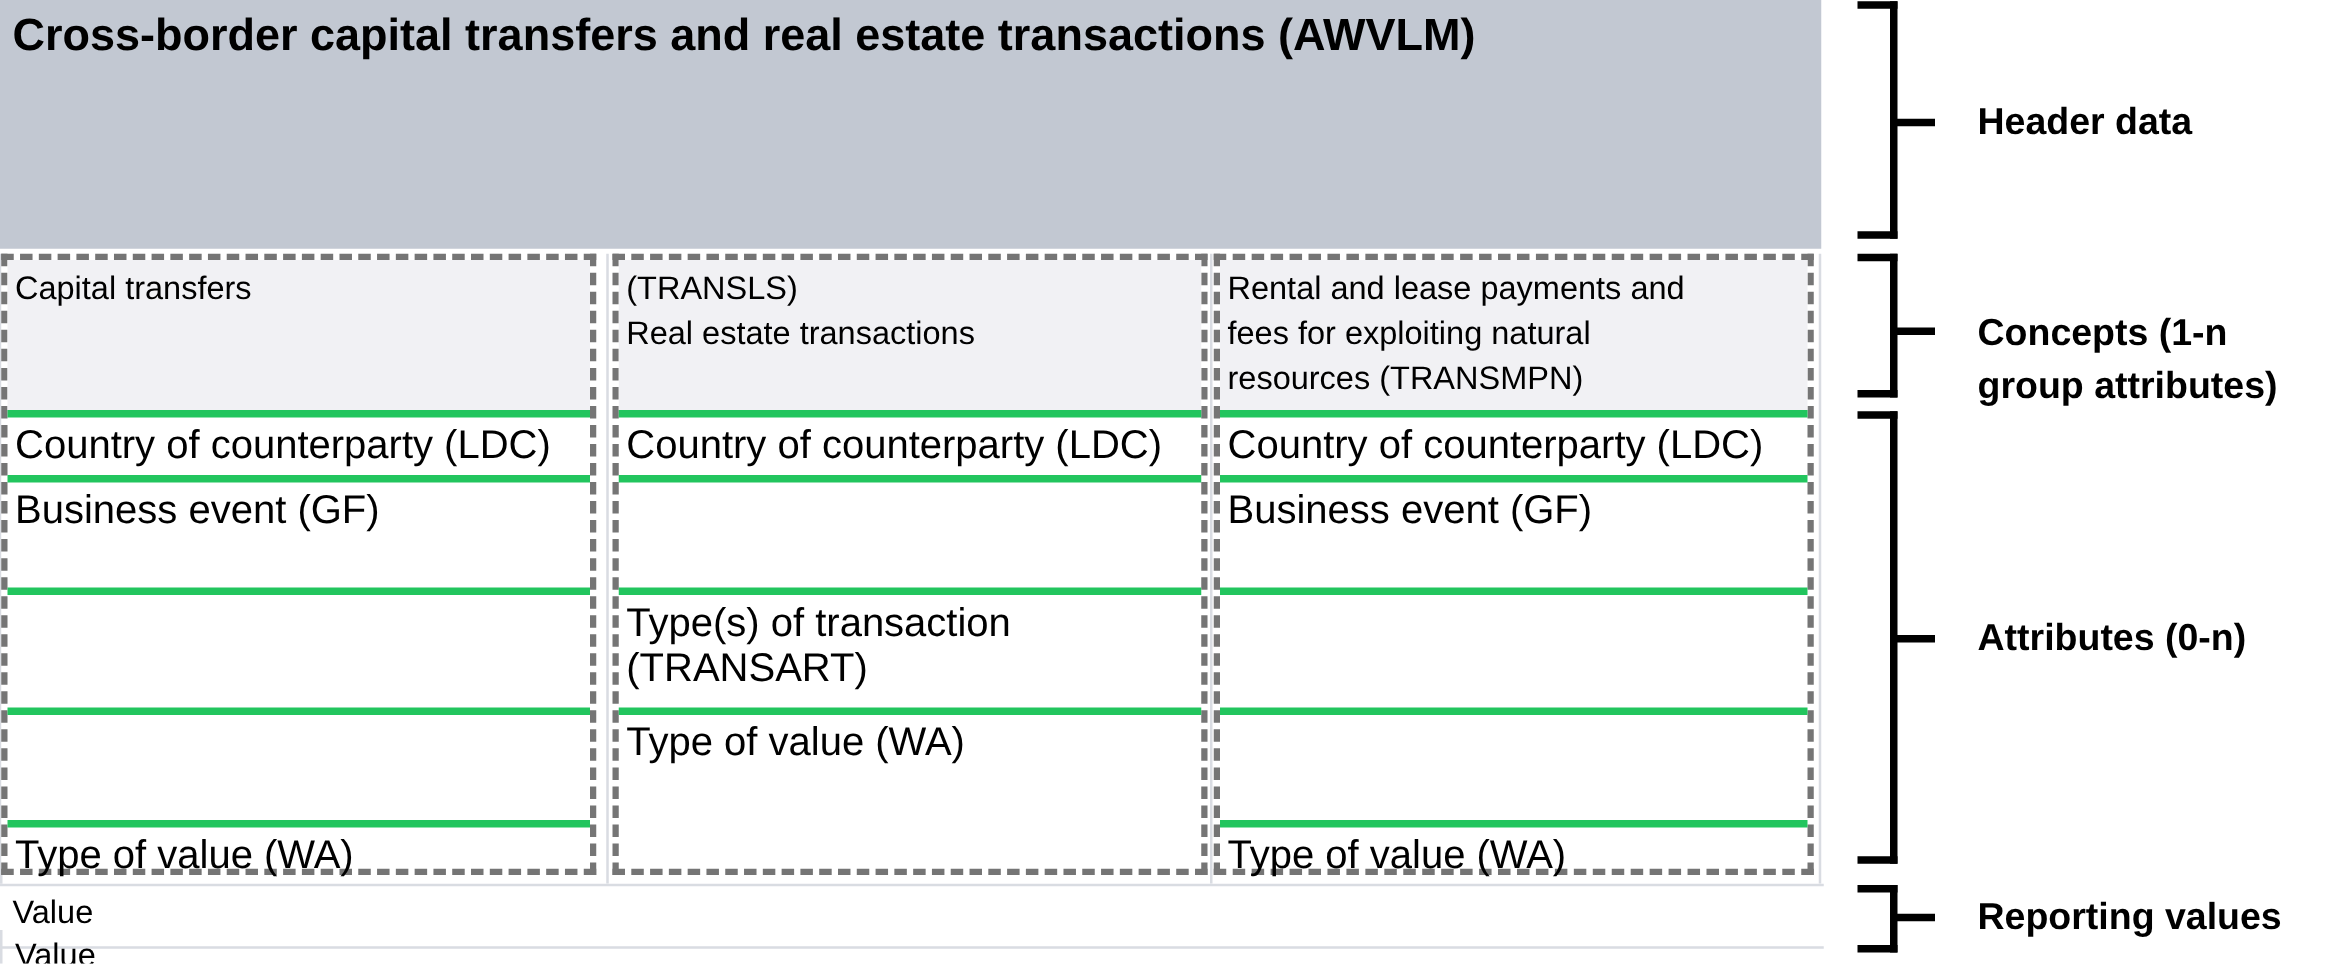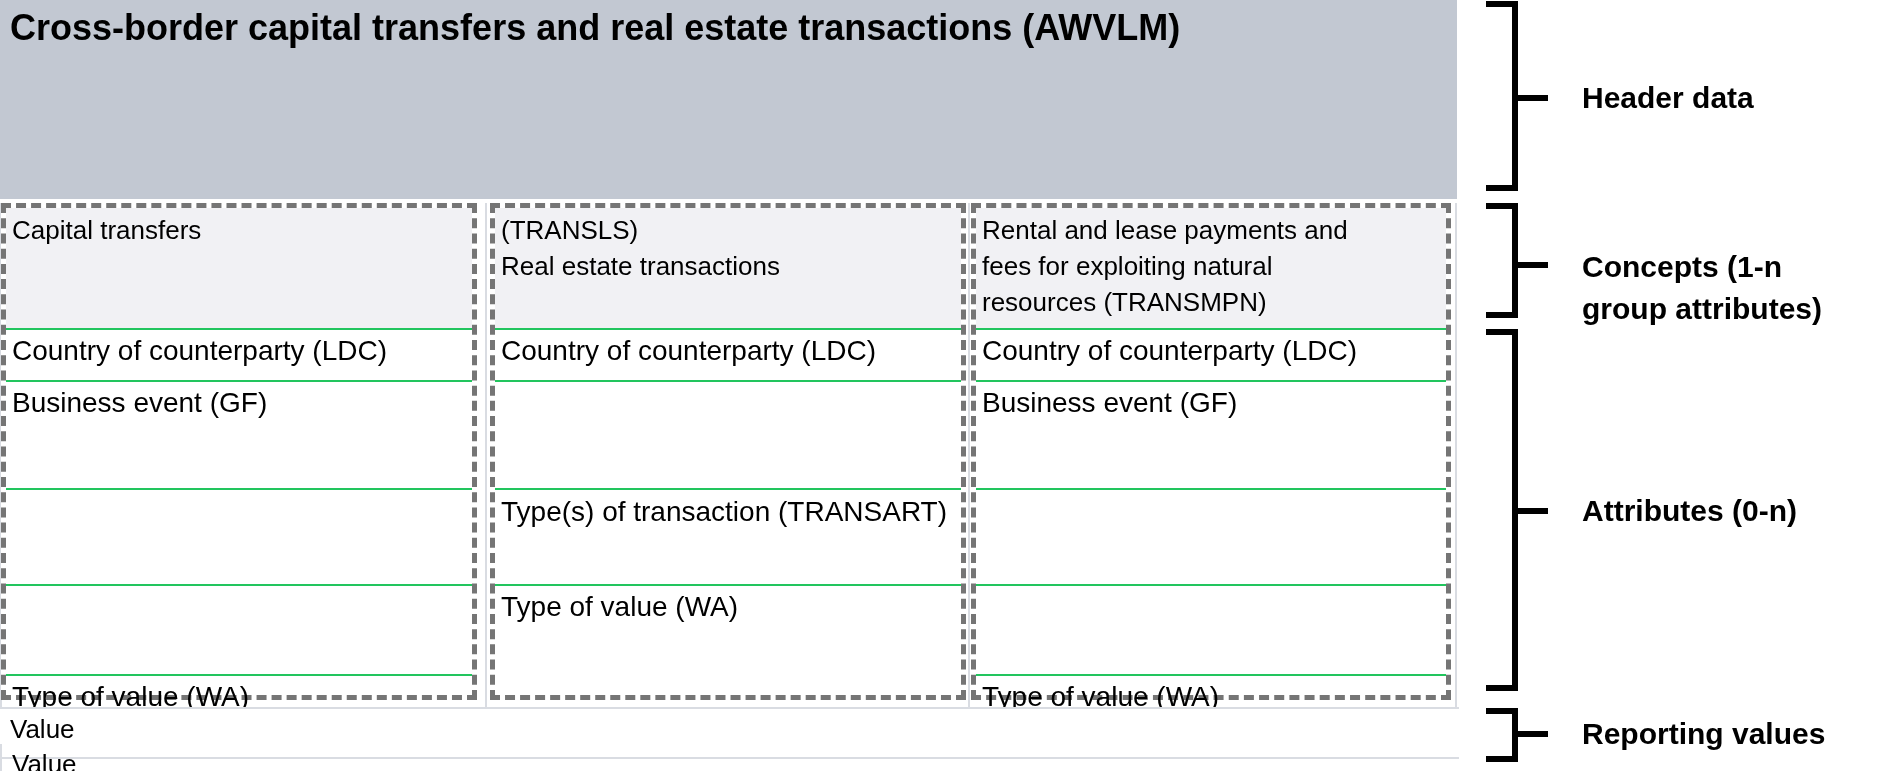--- a/index.html
+++ b/index.html
@@ -43,26 +43,26 @@
   .col3{left:971px;width:480px;}
 
   .concept{
     height:120px;background:#f1f1f4;
     padding:4px 6px 0 6px;box-sizing:border-box;
     font-size:26px;line-height:36px;
   }
   .concept .gapline{margin-top:10px;}
   .arow{
     box-sizing:border-box;
-    border-top:2px solid #22c55e;
+    border-top:6px solid #22c55e;
     padding:6px 6px 0 6px;
-    font-size:28px;line-height:30px;
+    font-size:32px;line-height:30px;
   }
   .r1{height:52px;}
-  .r2{height:108px;}
+  .r2{height:90px;}
   .r3{height:96px;line-height:36px;padding-top:4px;}
   .r4{height:90px;}
   .r5{height:43px;}
 
   
   .valuerow{
     position:absolute;left:0;top:707px;width:1459px;height:52px;
     box-sizing:border-box;display:flex;
     border-top:2px solid #d9dce2;border-bottom:2px solid #d9dce2;
     background:#ffffff;

